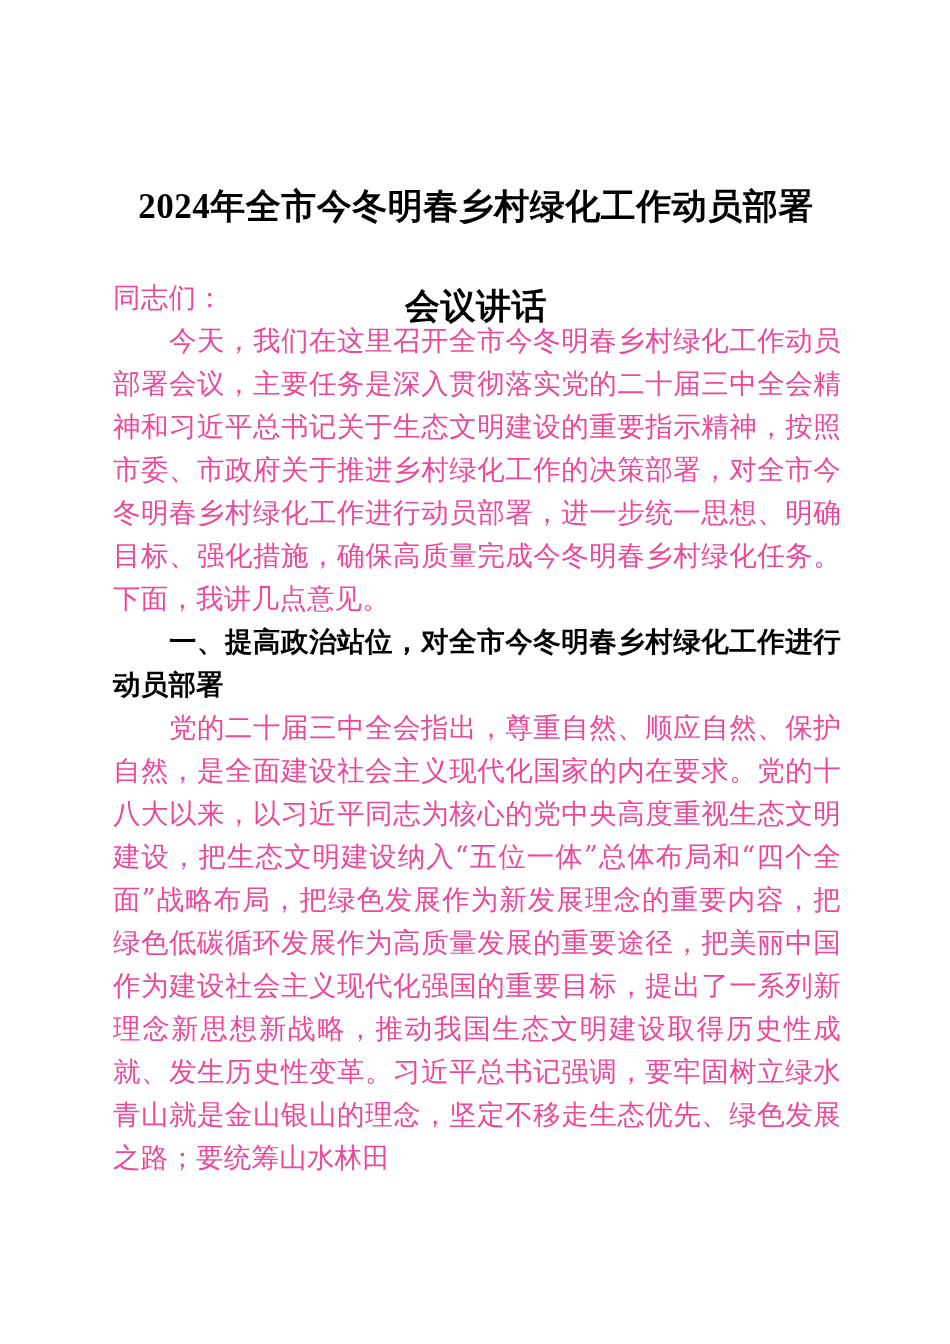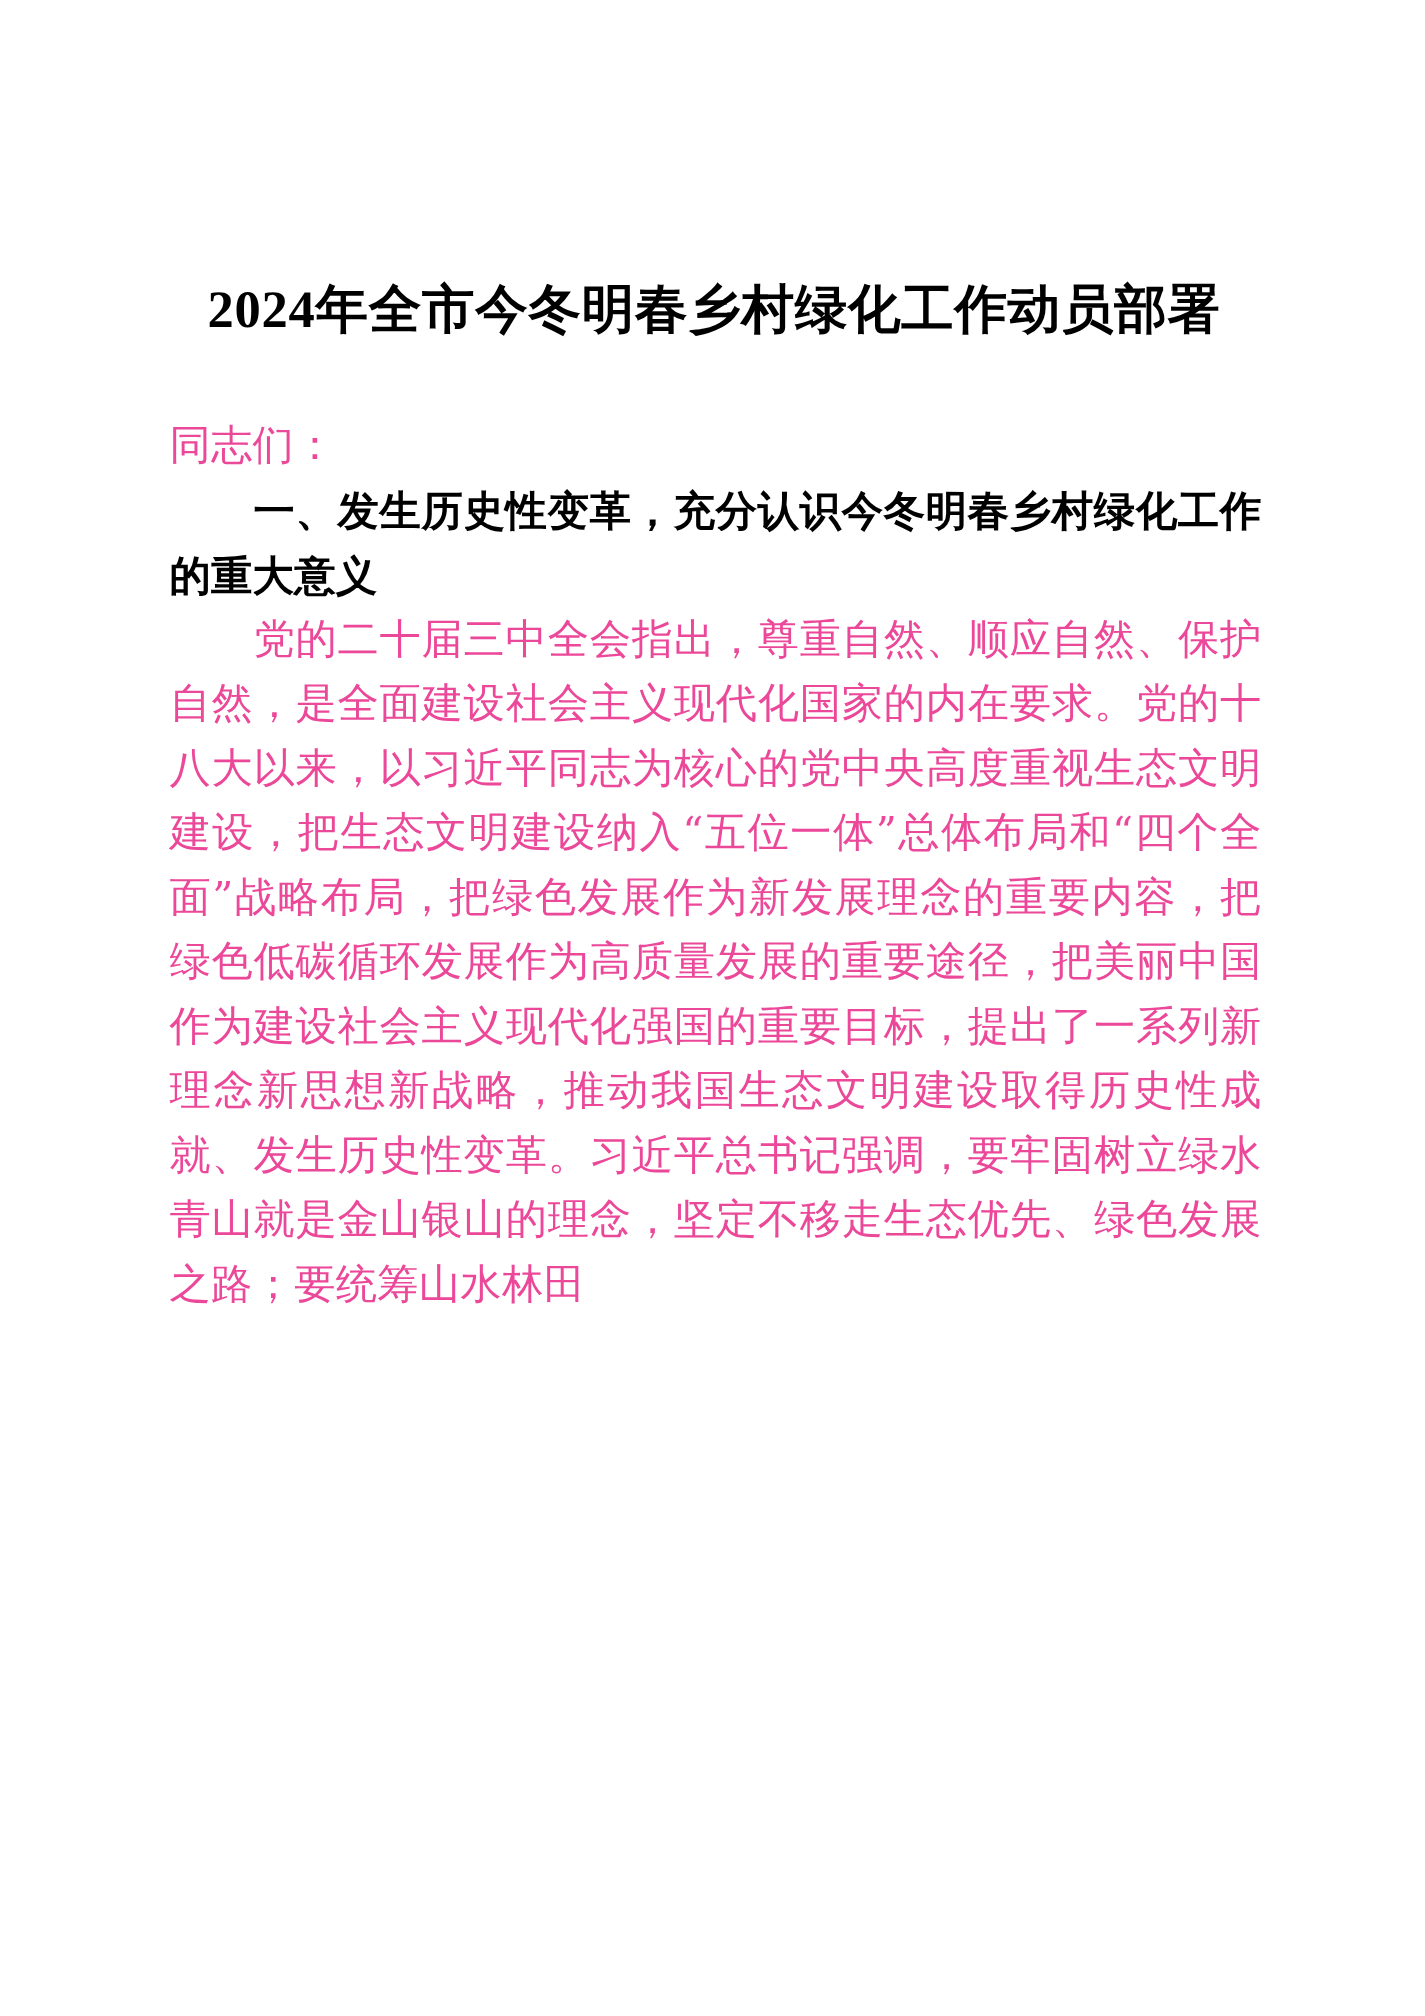--- a/index.html
+++ b/index.html
@@ -92,26 +92,28 @@
   .para.nofill::after,
   .section-heading.nofill::after { content: none; }
 </style>
 </head>
 <body>
 
 <div class="page">
 
   <div class="doc-title">
     <div>2024年全市今冬明春乡村绿化工作动员部署</div>
+    <div>会议讲话</div>
   </div>
 
   <div class="body-block">
 
     <p class="para salutation nofill">同志们：</p>
 
+    <p class="para indent nofill">今天，我们在这里召开全市今冬明春乡村绿化工作动员部署会议，主要任务是深入贯彻落实党的二十届三中全会精神和习近平总书记关于生态文明建设的重要指示精神，按照市委、市政府关于推进乡村绿化工作的决策部署，对全市今冬明春乡村绿化工作进行动员部署，进一步统一思想、明确目标、强化措施，确保高质量完成今冬明春乡村绿化任务。下面，我讲几点意见。</p>
 
-    <p class="section-heading nofill">一、发生历史性变革，充分认识今冬明春乡村绿化工作的重大意义</p>
+    <p class="section-heading nofill">一、提高政治站位，对全市今冬明春乡村绿化工作进行动员部署</p>
 
     <p class="para indent nofill">党的二十届三中全会指出，尊重自然、顺应自然、保护自然，是全面建设社会主义现代化国家的内在要求。党的十八大以来，以习近平同志为核心的党中央高度重视生态文明建设，把生态文明建设纳入“五位一体”总体布局和“四个全面”战略布局，把绿色发展作为新发展理念的重要内容，把绿色低碳循环发展作为高质量发展的重要途径，把美丽中国作为建设社会主义现代化强国的重要目标，提出了一系列新理念新思想新战略，推动我国生态文明建设取得历史性成就、发生历史性变革。习近平总书记强调，要牢固树立绿水青山就是金山银山的理念，坚定不移走生态优先、绿色发展之路；要统筹山水林田</p>
 
   </div>
 
 </div>
 
 </body></html>

